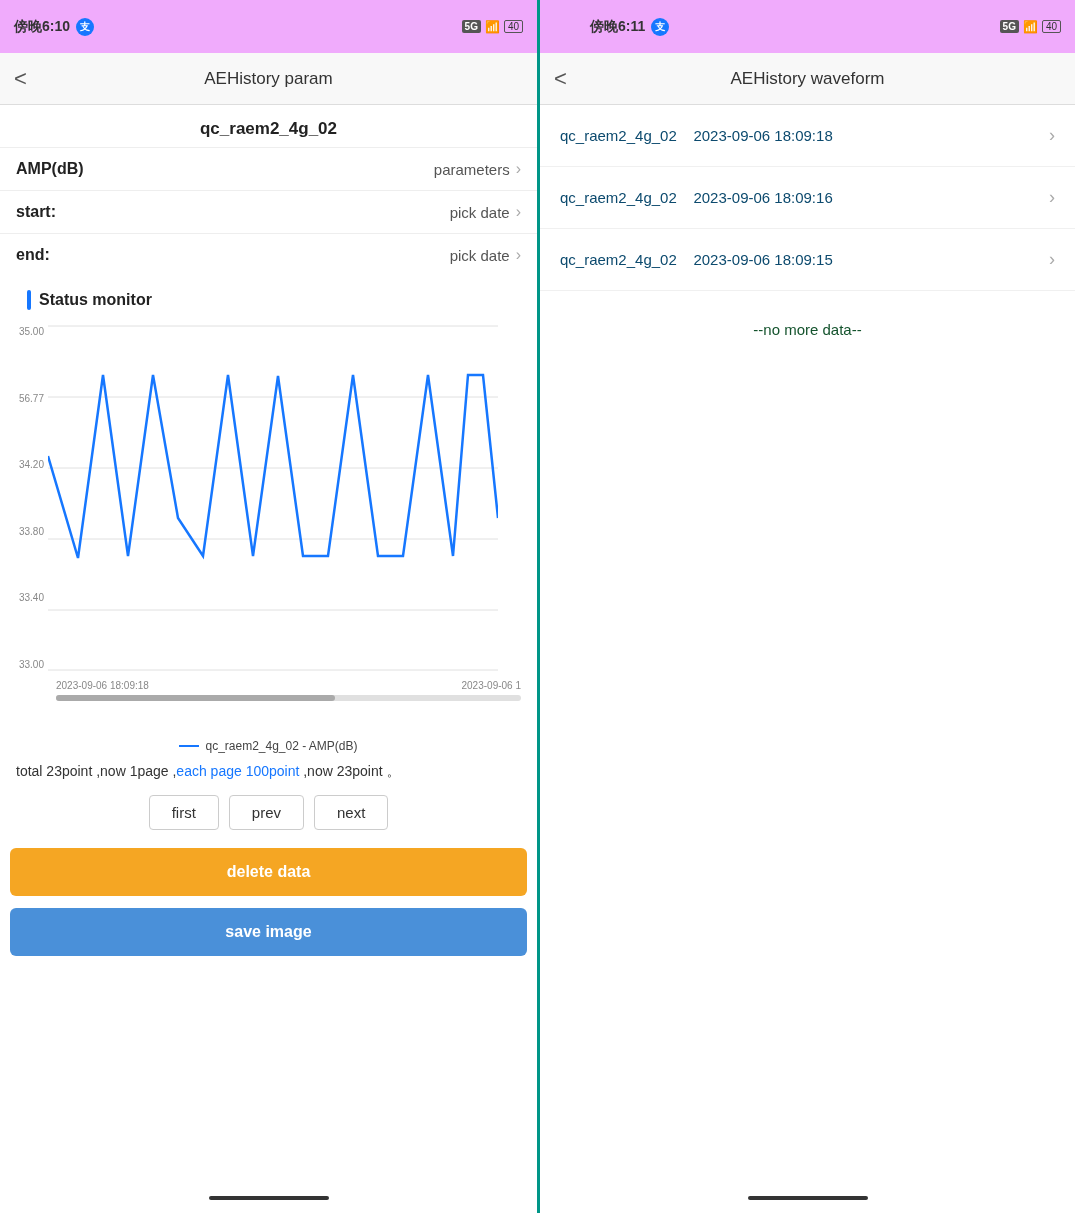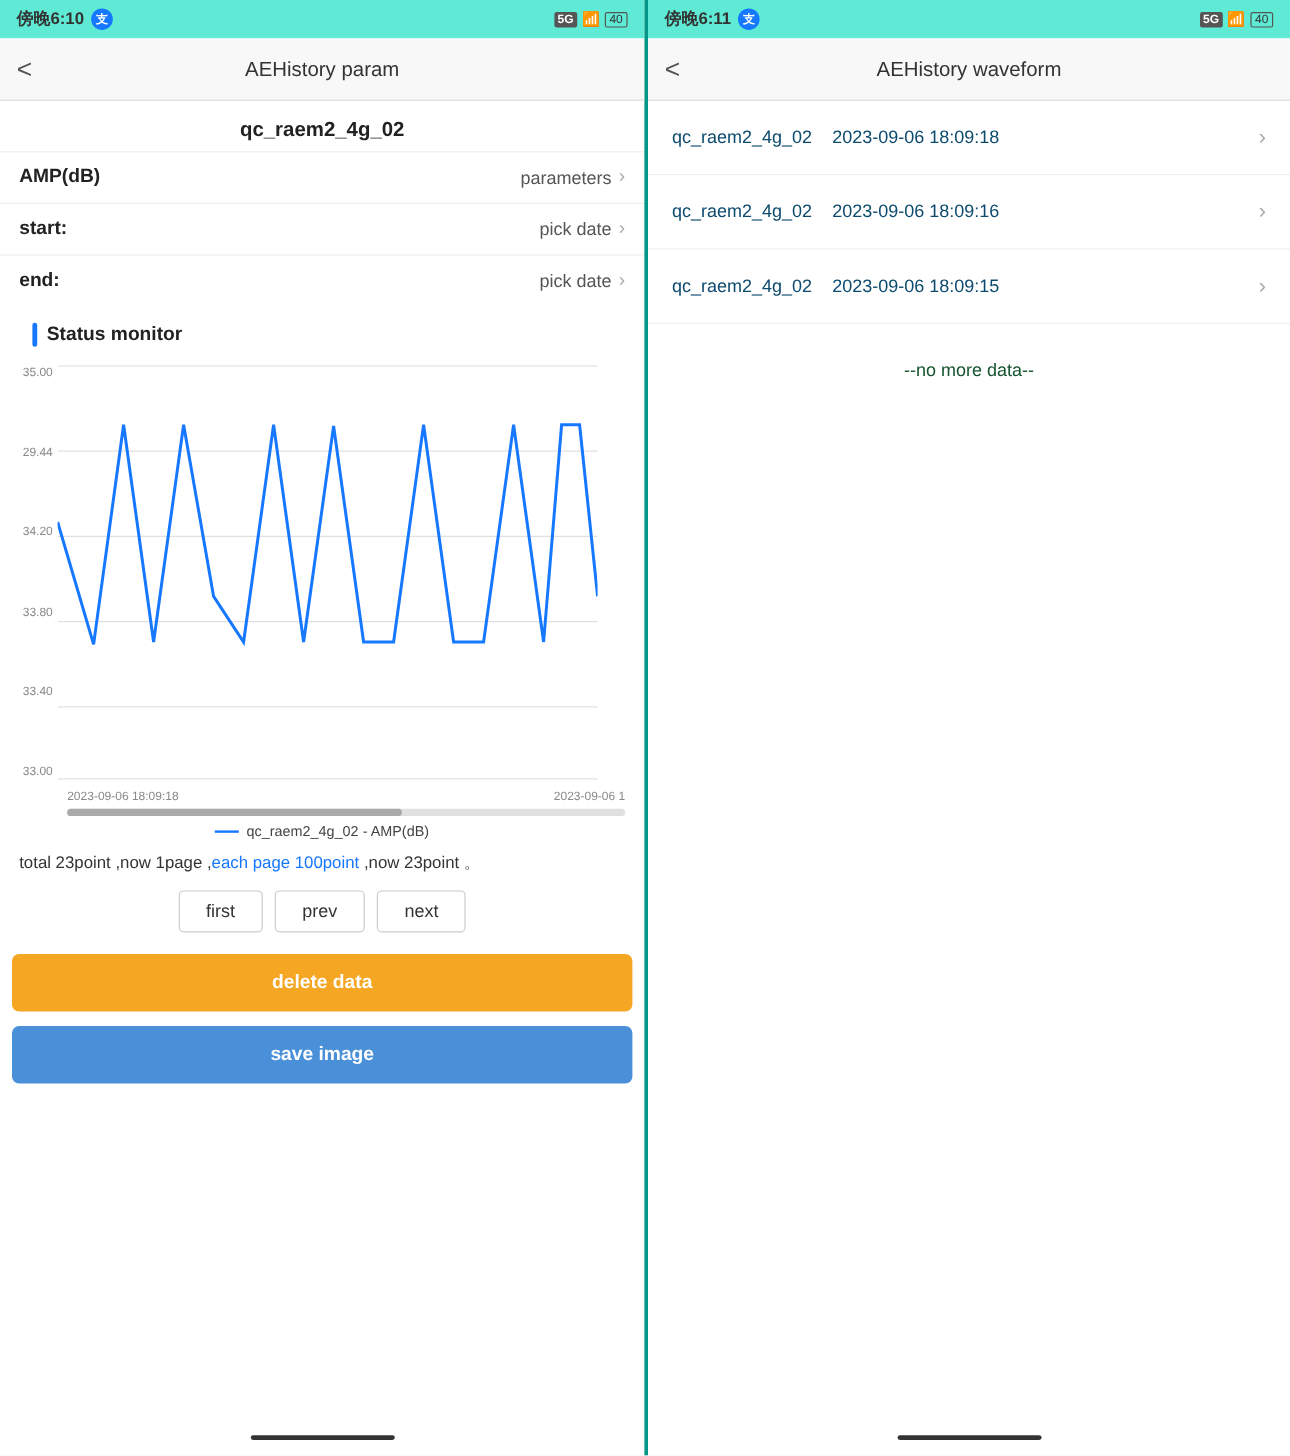--- a/index.html
+++ b/index.html
@@ -28,22 +28,22 @@
       height: 1213px;
       background: #fff;
       display: flex;
       flex-direction: column;
       border-left: 3px solid #009688;
       overflow: hidden;
     }
 
     
     .status-bar {
-      background: #5eead4;
-      height: 32px;
+      background: #f0abfc;
+      height: 53px;
       display: flex;
       align-items: center;
       justify-content: space-between;
       padding: 0 14px;
       font-size: 13px;
       color: #333;
       flex-shrink: 0;
     }
     .status-bar .time { font-weight: 600; font-size: 14px; }
     .status-bar .icons { display: flex; align-items: center; gap: 4px; font-size: 11px; }
@@ -181,20 +181,21 @@
 
     
     .chart-legend {
       display: flex;
       align-items: center;
       justify-content: center;
       gap: 6px;
       padding: 6px 0 4px;
       font-size: 12px;
       color: #444;
+      margin-top: 32px;
     }
     .legend-line {
       width: 20px; height: 2px;
       background: #1677ff;
       display: inline-block;
     }
 
     
     .pagination-info {
       padding: 6px 16px;
@@ -337,21 +338,21 @@
       <span class="bar"></span>
       <span>Status monitor</span>
     </div>
 
     
     <div class="chart-wrapper">
       <div style="display:flex; position:relative;">
 
         <div class="chart-y-labels">
           <span>35.00</span>
-          <span>29.44</span>
+          <span>56.77</span>
           <span>34.20</span>
           <span>33.80</span>
           <span>33.40</span>
           <span>33.00</span>
         </div>
 
         <div class="chart-container">
           <svg class="chart-svg" viewBox="0 0 450 360" preserveAspectRatio="none">
 
             <line x1="0" y1="8" x2="450" y2="8" stroke="#e0e0e0" stroke-width="1"></line>
@@ -423,21 +424,21 @@
   </div>
 
   <div class="home-indicator">
     <div class="home-bar"></div>
   </div>
 </div>
 
 <div class="right-panel">
 
   <div class="status-bar">
-    <div style="display:flex;align-items:flex-end;gap:6px;">
+    <div style="display:flex;align-items:flex-end;gap:6px;margin-left:36px;">
       <span class="time">傍晚6:11</span>
       <span class="alipay-icon">支</span>
     </div>
     <div class="icons">
       <span style="font-size:11px;font-weight:600;background:#555;color:#fff;padding:1px 3px;border-radius:2px;font-size:10px;">5G</span>
       <span style="font-size:12px;">📶</span>
       <span style="font-size:11px;border:1px solid #555;border-radius:2px;padding:0 3px;font-size:10px;">40</span>
     </div>
   </div>
 

